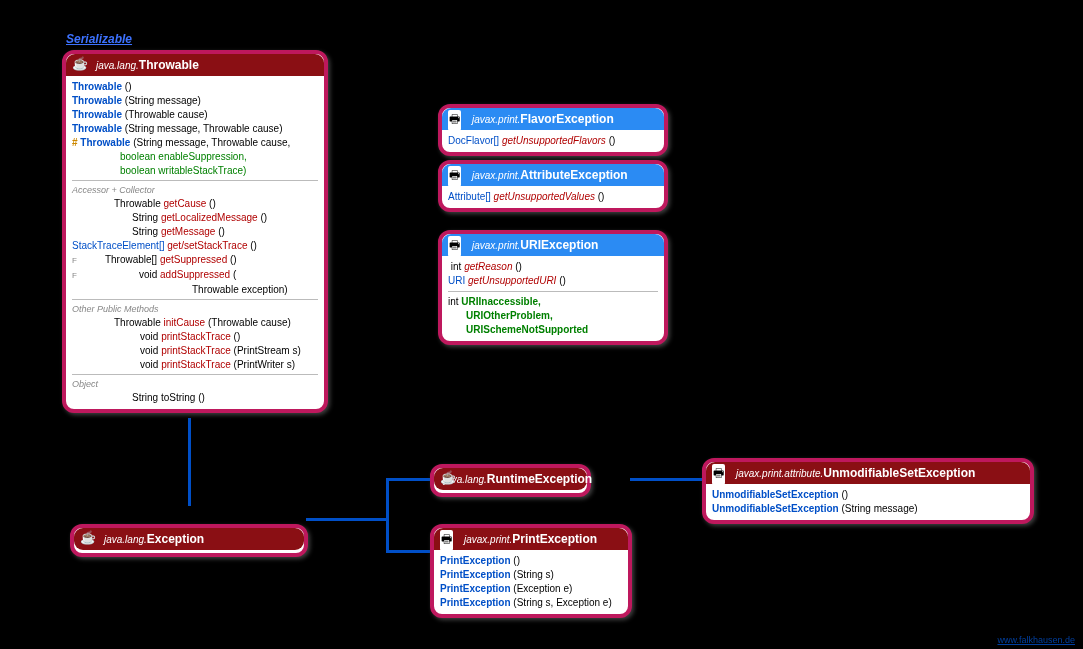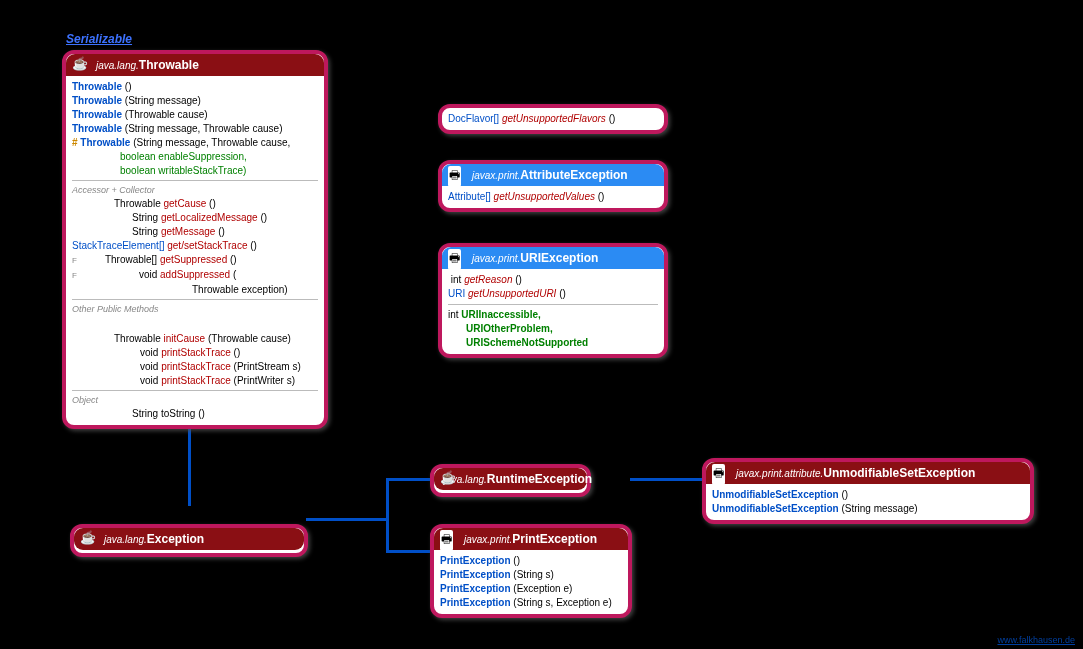--- a/index.html
+++ b/index.html
@@ -131,47 +131,51 @@
     <div class="section-label">Accessor + Collector</div>
     <div class="row" style="padding-left:42px;"><span class="n">Throwable</span>&nbsp;<span class="m">getCause</span> <span class="n">()</span></div>
     <div class="row" style="padding-left:60px;"><span class="n">String</span>&nbsp;<span class="m">getLocalizedMessage</span> <span class="n">()</span></div>
     <div class="row" style="padding-left:60px;"><span class="n">String</span>&nbsp;<span class="m">getMessage</span> <span class="n">()</span></div>
     <div class="row"><span class="t">StackTraceElement[]</span>&nbsp;<span class="m">get/setStackTrace</span> <span class="n">()</span></div>
     <div class="row"><span class="f">F</span><span style="padding-left:28px;" class="n">Throwable[]</span>&nbsp;<span class="m">getSuppressed</span> <span class="n">()</span></div>
     <div class="row"><span class="f">F</span><span style="padding-left:62px;" class="n">void</span>&nbsp;<span class="m">addSuppressed</span> <span class="n">(</span></div>
     <div class="row" style="padding-left:120px;"><span class="n">Throwable exception)</span></div>
 
     <div class="section-label">Other Public Methods</div>
-    <div class="row" style="padding-left:42px;margin-top:16px;"><span class="n">Throwable</span>&nbsp;<span class="m">initCause</span> <span class="n">(Throwable cause)</span></div>
+    <div class="row" style="padding-left:42px;"><span class="n">Throwable</span>&nbsp;<span class="m">initCause</span> <span class="n">(Throwable cause)</span></div>
     <div class="row" style="padding-left:68px;"><span class="n">void</span>&nbsp;<span class="m">printStackTrace</span> <span class="n">()</span></div>
     <div class="row" style="padding-left:68px;"><span class="n">void</span>&nbsp;<span class="m">printStackTrace</span> <span class="n">(PrintStream s)</span></div>
     <div class="row" style="padding-left:68px;"><span class="n">void</span>&nbsp;<span class="m">printStackTrace</span> <span class="n">(PrintWriter s)</span></div>
 
     <div class="section-label">Object</div>
     <div class="row" style="padding-left:60px;"><span class="n">String</span>&nbsp;<span class="n">toString</span> <span class="n">()</span></div>
   </div>
 </div>
 
 <div class="box" style="left:438px; top:104px; width:230px;">
+  <div class="header hdr-blue">
+    <span class="icon icon-print"></span>
+    <span><span class="pkg">javax.print.</span><span class="cls">FlavorException</span></span>
+  </div>
   <div class="body">
     <div class="row"><span class="t">DocFlavor[]</span>&nbsp;<span class="m i">getUnsupportedFlavors</span> <span class="n">()</span></div>
   </div>
 </div>
 
 <div class="box" style="left:438px; top:160px; width:230px;">
   <div class="header hdr-blue">
     <span class="icon icon-print"></span>
     <span><span class="pkg">javax.print.</span><span class="cls">AttributeException</span></span>
   </div>
   <div class="body">
     <div class="row"><span class="t">Attribute[]</span>&nbsp;<span class="m i">getUnsupportedValues</span> <span class="n">()</span></div>
   </div>
 </div>
 
-<div class="box" style="left:438px; top:243px; width:230px;">
+<div class="box" style="left:438px; top:230px; width:230px;">
   <div class="header hdr-blue">
     <span class="icon icon-print"></span>
     <span><span class="pkg">javax.print.</span><span class="cls">URIException</span></span>
   </div>
   <div class="body">
     <div class="row">&nbsp;<span class="n">int</span>&nbsp;<span class="m i">getReason</span> <span class="n">()</span></div>
     <div class="row"><span class="t">URI</span>&nbsp;<span class="m i">getUnsupportedURI</span> <span class="n">()</span></div>
     <div style="border-top:1px solid #bbb;margin-top:3px;padding-top:3px;">
       <div class="row"><span class="n">int</span>&nbsp;<span class="k" style="font-weight:bold">URIInaccessible,</span></div>
       <div class="row" style="padding-left:18px;"><span class="k" style="font-weight:bold">URIOtherProblem,</span></div>

